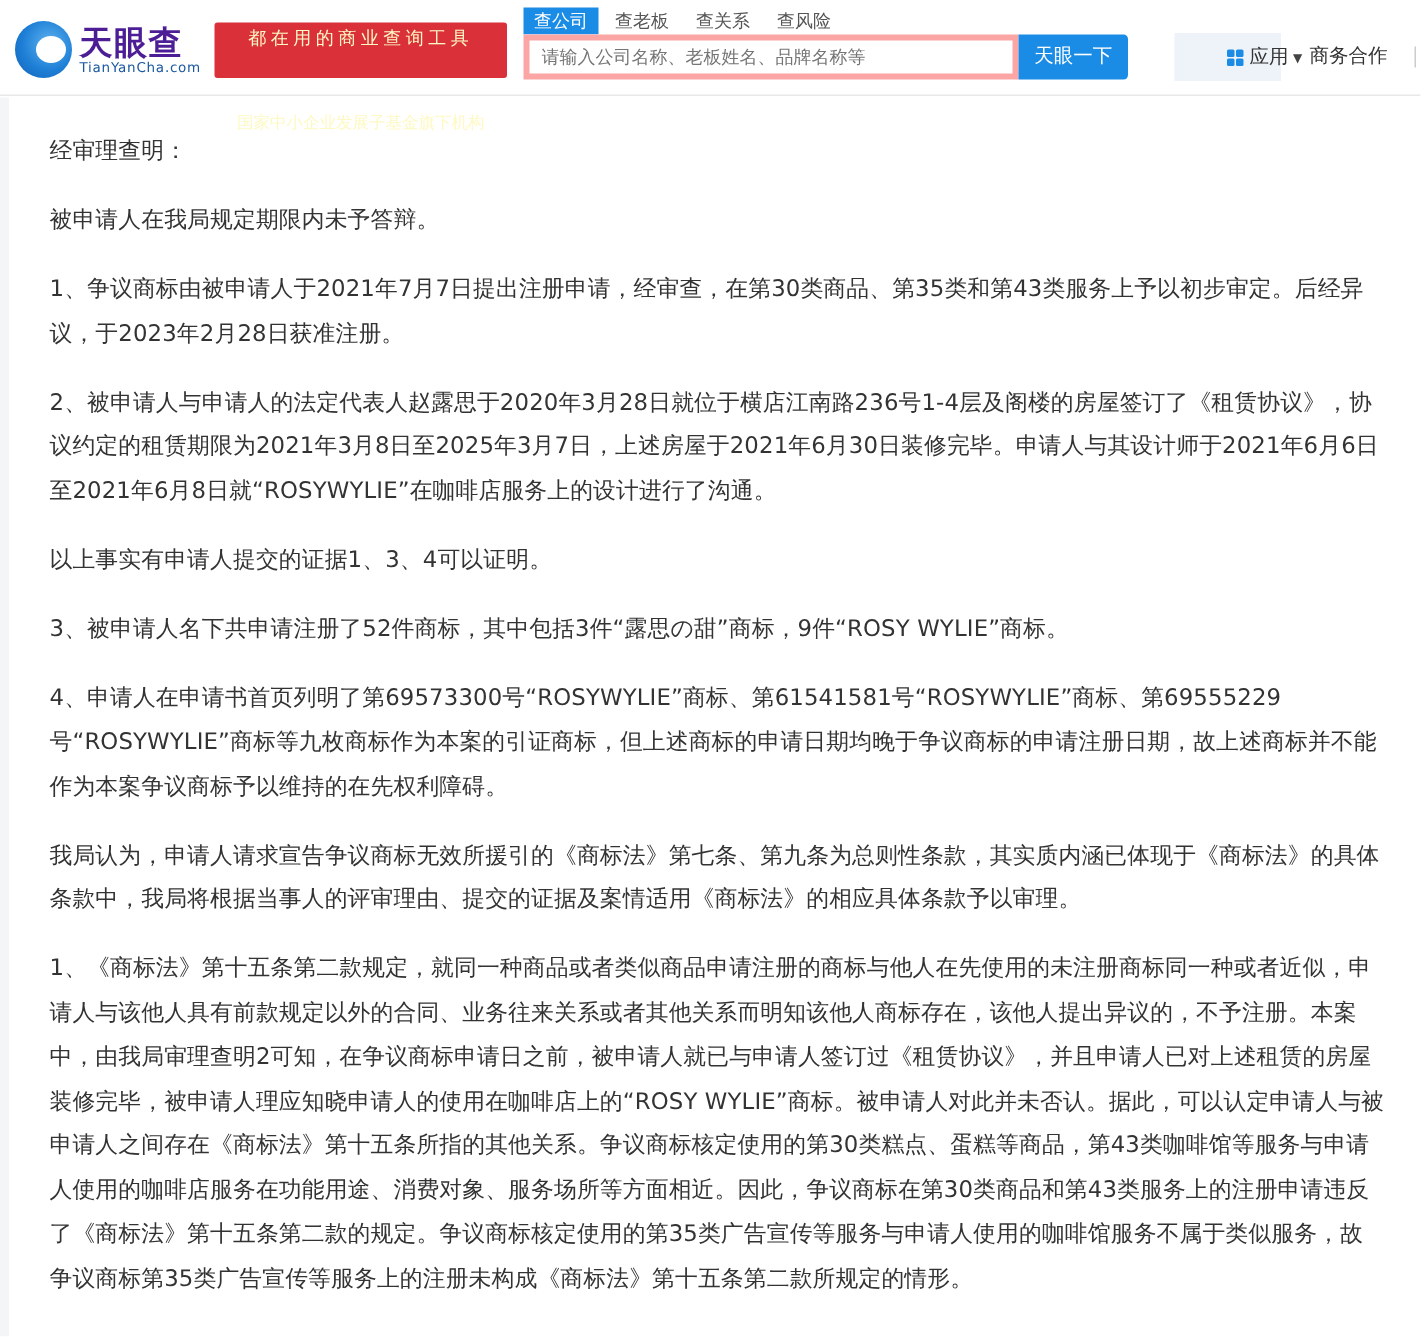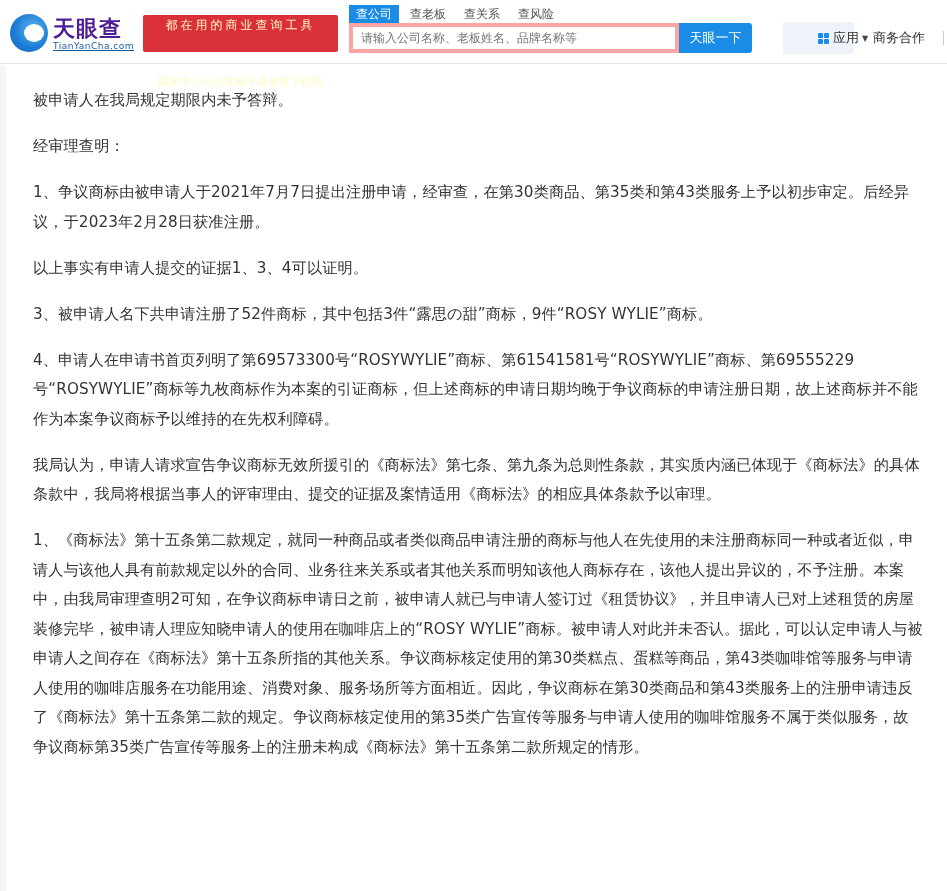--- a/index.html
+++ b/index.html
@@ -4,21 +4,21 @@
 <style>
   * { box-sizing: border-box; margin: 0; padding: 0; }
   html, body { width: 947px; height: 891px; overflow: hidden; background: #fff; }
   body { font-family: "DejaVu Sans", "Liberation Sans", sans-serif; color: #333; position: relative; }
 
   .header { position: absolute; left: 0; top: 0; width: 947px; height: 64px; background: #fff; border-bottom: 1px solid #e8e8e8; }
   .logo { position: absolute; left: 8px; top: 12px; width: 130px; height: 44px; }
   .logo-mark { position: absolute; left: 2px; top: 2px; width: 38px; height: 38px; border-radius: 50%; background: radial-gradient(circle at 60% 40%, #5fb3f0 0%, #1e7fd6 55%, #0f62b5 100%); }
   .logo-mark::after { content: ""; position: absolute; left: 14px; top: 10px; width: 20px; height: 18px; border-radius: 50%; background: #fff; }
   .logo-name { position: absolute; left: 45px; top: 2px; font-size: 22px; font-weight: bold; color: #4c1d95; letter-spacing: 1px; white-space: nowrap; }
-  .logo-domain { position: absolute; left: 45px; top: 29px; font-size: 9px; color: #1c5aa0; letter-spacing: 0.5px; white-space: nowrap; text-decoration: underline; }
+  .logo-domain { position: absolute; left: 45px; top: 29px; font-size: 9px; color: #1c5aa0; letter-spacing: 0.5px; white-space: nowrap; }
 
   .slogan { position: absolute; left: 143px; top: 15px; width: 195px; height: 37px; background: #d9303a; border-radius: 2px; color: #fef9c3; text-align: center; }
   .slogan-1 { display: block; font-size: 12px; letter-spacing: 3px; line-height: 17px; margin-top: 2px; white-space: nowrap; }
   .slogan-2 { display: block; font-size: 11px; line-height: 15px; white-space: nowrap; margin-top: 40px; }
 
   .search-tabs { position: absolute; left: 349px; top: 5px; height: 18px; display: flex; }
   .search-tab { font-size: 12px; line-height: 18px; padding: 0 7px; color: #555; margin-right: 4px; white-space: nowrap; }
   .search-tab.active { background: #1a8ce6; color: #fff; }
   .search-box { position: absolute; left: 349px; top: 23px; width: 330px; height: 30px; border: 4px solid #fca5a5; background: #fff; }
   .search-input { width: 100%; height: 100%; border: none; outline: none; padding: 0 8px; font-size: 12px; color: #999; background: transparent; font-family: "DejaVu Sans", sans-serif; }
@@ -72,21 +72,22 @@
     <span>应用</span>
     <span class="caret">▼</span>
   </div>
   <div class="biz-link">商务合作</div>
   <div class="biz-sep"></div>
 </div>
 
 <div class="page-left-edge"></div>
 
 <div class="article">
+  <p>经审理查明：</p>
   <p>被申请人在我局规定期限内未予答辩。</p>
-  <p>经审理查明：</p>
   <p>1、争议商标由被申请人于2021年7月7日提出注册申请，经审查，在第30类商品、第35类和第43类服务上予以初步审定。后经异议，于2023年2月28日获准注册。</p>
+  <p>2、被申请人与申请人的法定代表人赵露思于2020年3月28日就位于横店江南路236号1-4层及阁楼的房屋签订了《租赁协议》，协议约定的租赁期限为2021年3月8日至2025年3月7日，上述房屋于2021年6月30日装修完毕。申请人与其设计师于2021年6月6日至2021年6月8日就“ROSYWYLIE”在咖啡店服务上的设计进行了沟通。</p>
   <p>以上事实有申请人提交的证据1、3、4可以证明。</p>
   <p>3、被申请人名下共申请注册了52件商标，其中包括3件“露思の甜”商标，9件“ROSY WYLIE”商标。</p>
   <p>4、申请人在申请书首页列明了第69573300号“ROSYWYLIE”商标、第61541581号“ROSYWYLIE”商标、第69555229号“ROSYWYLIE”商标等九枚商标作为本案的引证商标，但上述商标的申请日期均晚于争议商标的申请注册日期，故上述商标并不能作为本案争议商标予以维持的在先权利障碍。</p>
   <p>我局认为，申请人请求宣告争议商标无效所援引的《商标法》第七条、第九条为总则性条款，其实质内涵已体现于《商标法》的具体条款中，我局将根据当事人的评审理由、提交的证据及案情适用《商标法》的相应具体条款予以审理。</p>
   <p>1、《商标法》第十五条第二款规定，就同一种商品或者类似商品申请注册的商标与他人在先使用的未注册商标同一种或者近似，申请人与该他人具有前款规定以外的合同、业务往来关系或者其他关系而明知该他人商标存在，该他人提出异议的，不予注册。本案中，由我局审理查明2可知，在争议商标申请日之前，被申请人就已与申请人签订过《租赁协议》，并且申请人已对上述租赁的房屋装修完毕，被申请人理应知晓申请人的使用在咖啡店上的“ROSY WYLIE”商标。被申请人对此并未否认。据此，可以认定申请人与被申请人之间存在《商标法》第十五条所指的其他关系。争议商标核定使用的第30类糕点、蛋糕等商品，第43类咖啡馆等服务与申请人使用的咖啡店服务在功能用途、消费对象、服务场所等方面相近。因此，争议商标在第30类商品和第43类服务上的注册申请违反了《商标法》第十五条第二款的规定。争议商标核定使用的第35类广告宣传等服务与申请人使用的咖啡馆服务不属于类似服务，故争议商标第35类广告宣传等服务上的注册未构成《商标法》第十五条第二款所规定的情形。</p>
 </div>
 
 </body></html>

